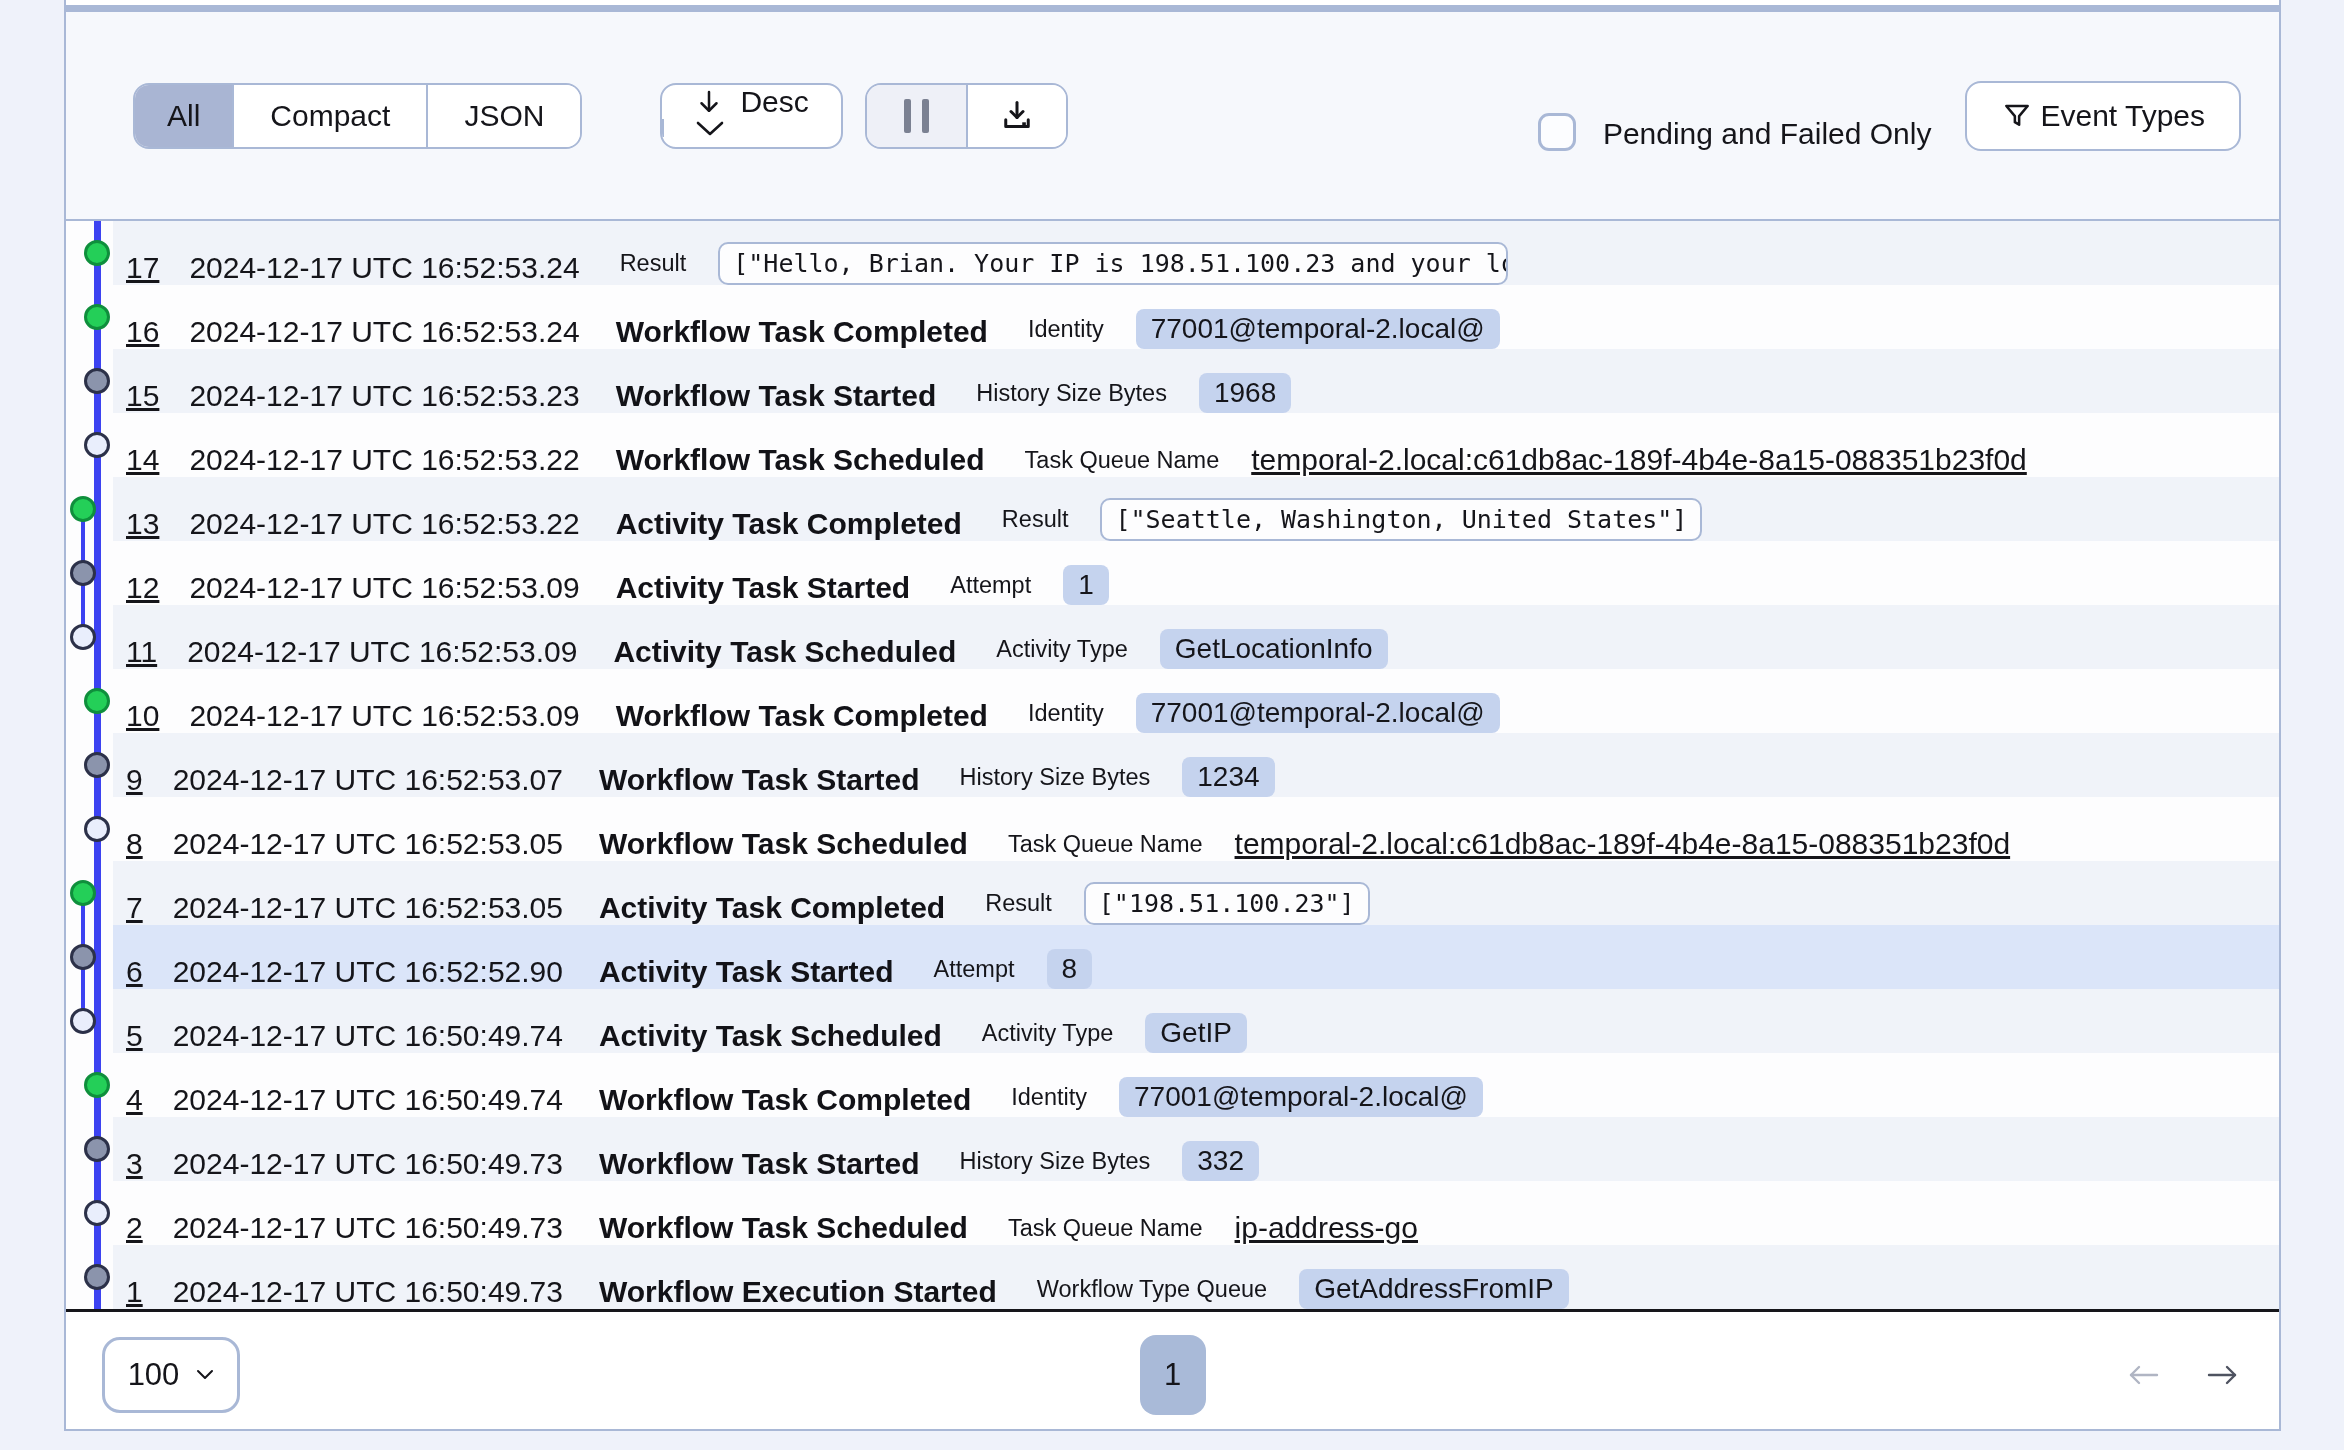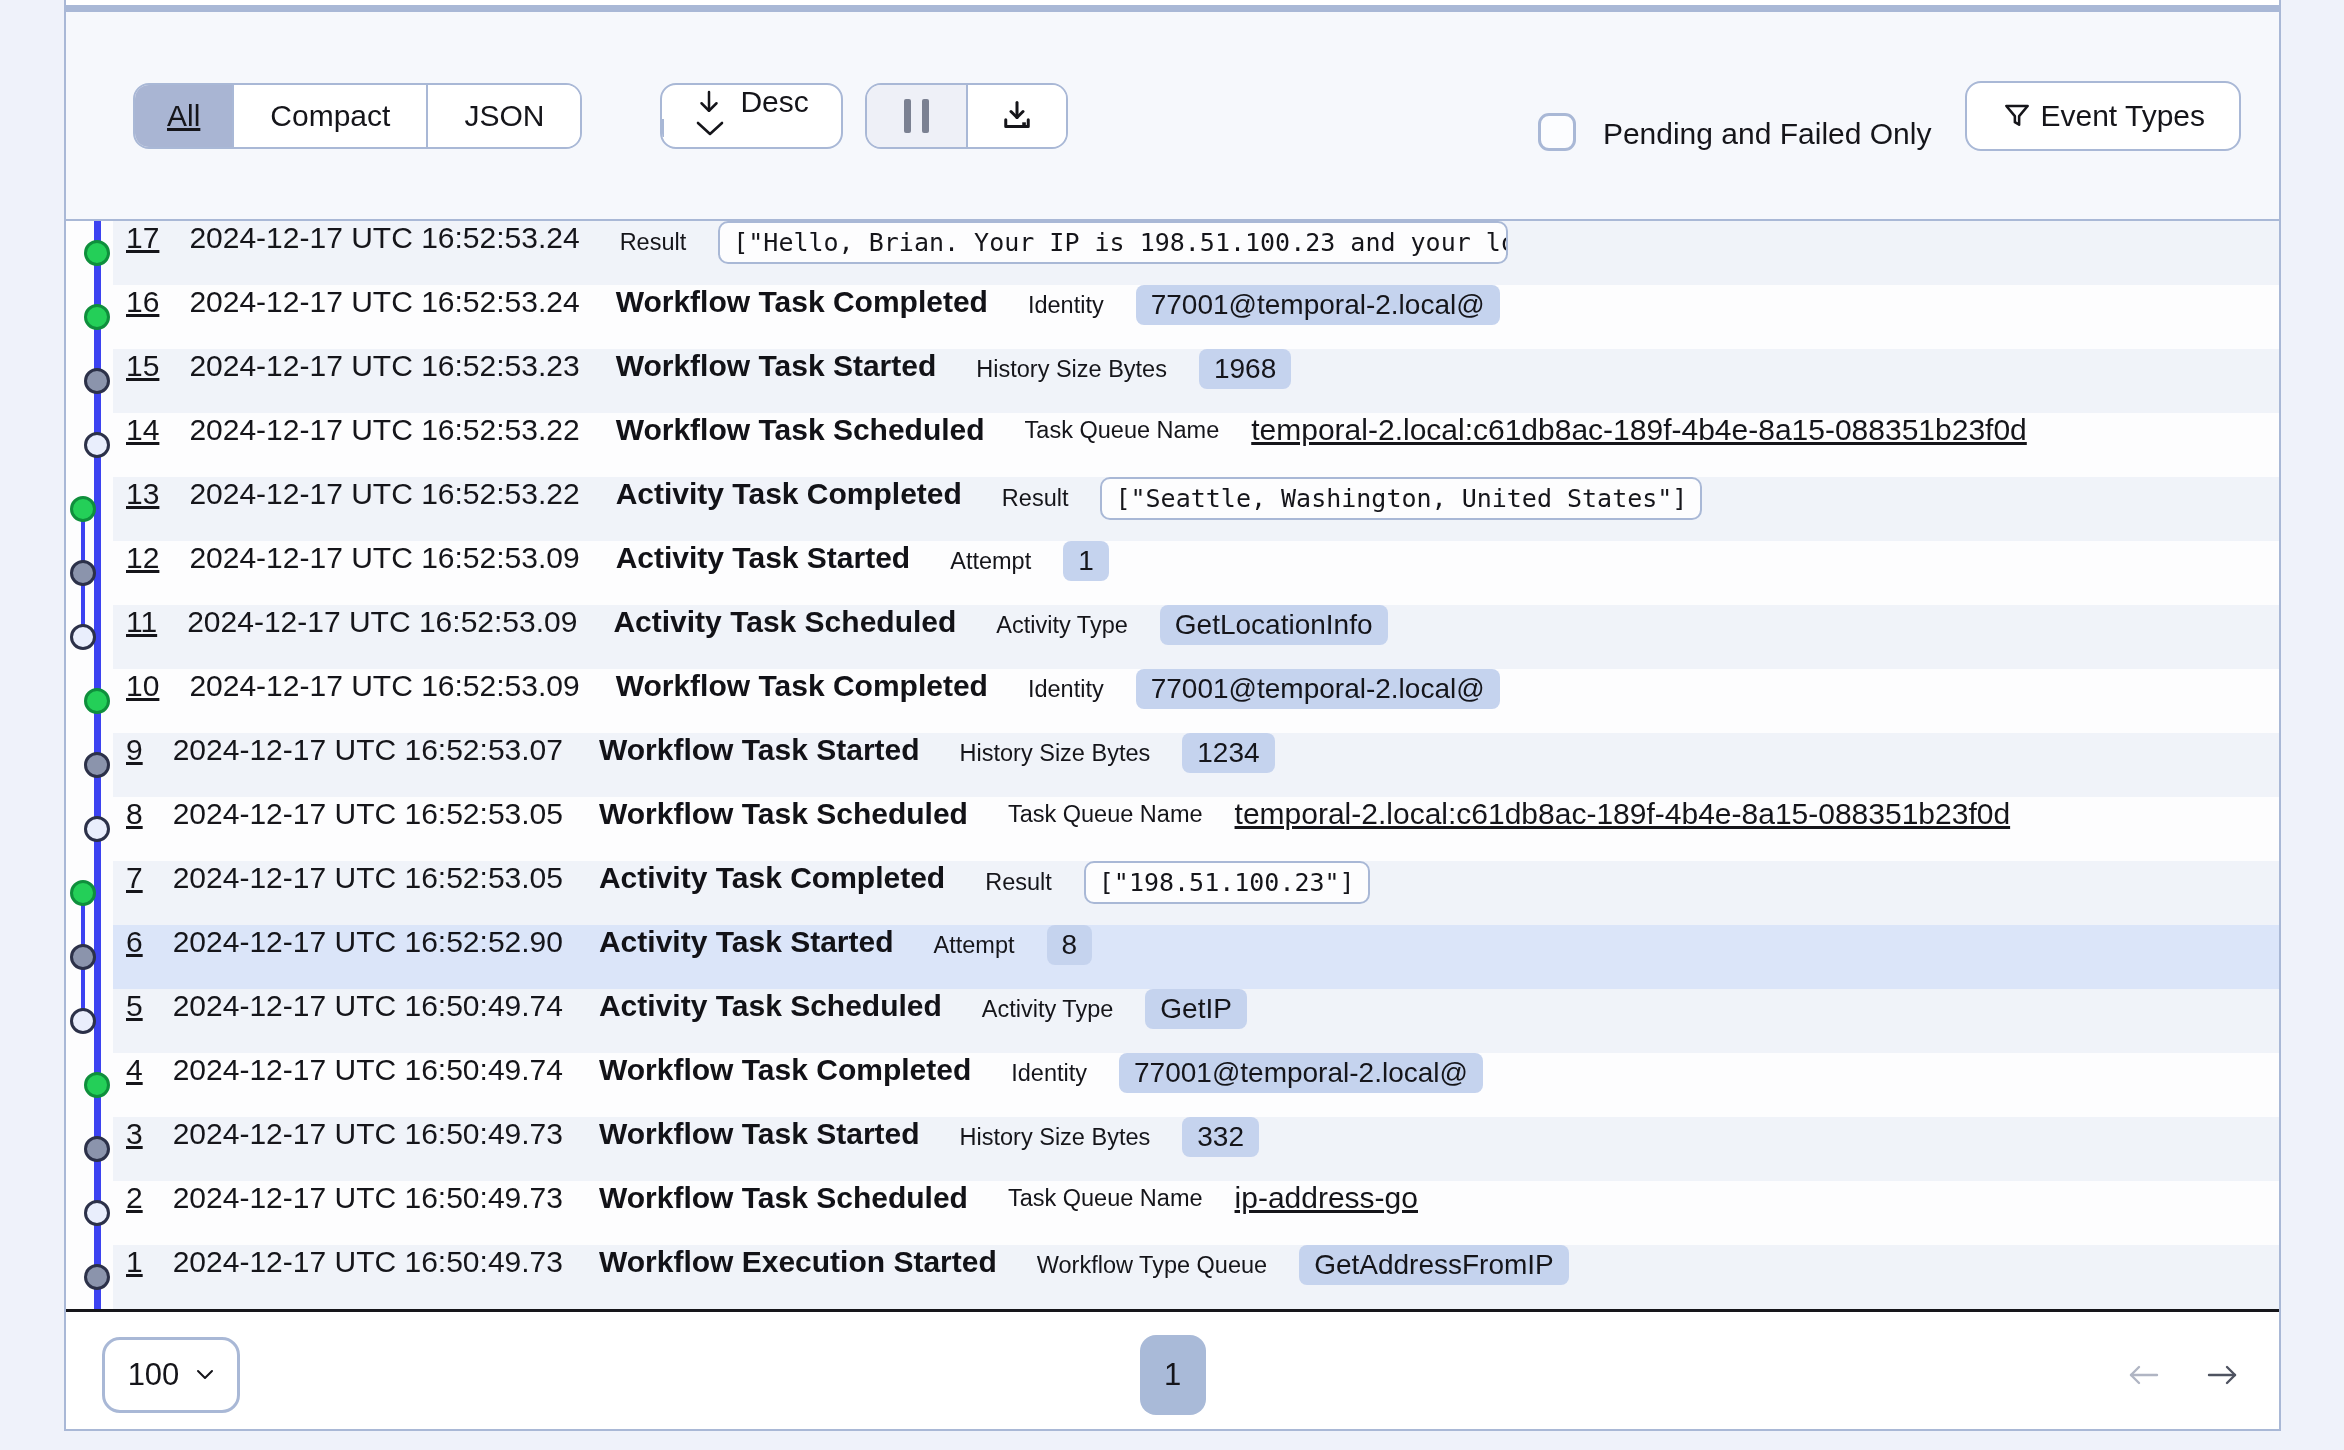--- a/index.html
+++ b/index.html
@@ -12,21 +12,21 @@
   .sliver { height:12px; background:#ffffff; border-bottom:7px solid #a9b8d6; }
 
   
   .toolbar { height:209px; background:#f6f8fc; border-bottom:2px solid #a9b8d6;
     display:flex; align-items:center; }
   .seg-group { display:flex; height:66px; border:2px solid #a9b8d6; border-radius:16px;
     overflow:hidden; background:#fff; margin-left:67px; }
   .seg { display:flex; align-items:center; justify-content:center; font-size:30px;
     padding:16px 36px; background:#fff; border-left:2px solid #a9b8d6; cursor:pointer; }
   .seg:first-child { border-left:0; padding:0 32px; }
-  .seg.active { background:#a9b5d3;text-decoration:underline; }
+  .seg.active { background:#a9b5d3; }
 
   .split-group { display:flex; height:66px; border:2px solid #a9b8d6; border-radius:16px;
     overflow:hidden; background:#fff; margin-left:78px;flex-direction:column; }
   .split-main { display:flex; align-items:center; gap:16px; padding:0 32px; font-size:30px; }
   .split-chev { width:94px; border-left:2px solid #a9b8d6; display:flex; align-items:center; justify-content:center; }
 
   .icon-group { display:flex; height:66px; border:2px solid #a9b8d6; border-radius:16px;
     overflow:hidden; margin-left:22px; }
   .ig-pause { width:99px; background:#eef0f7; display:flex; align-items:center; justify-content:center; gap:11px; }
   .ig-pause i { display:block; width:7px; height:34px; background:#7b8192; border-radius:2px; }
@@ -50,21 +50,21 @@
   .branchline.b-mid   { top:0; bottom:0; }
   .branchline.b-end   { top:0; height:32px; }
   .dot { position:absolute; top:50%; transform:translateY(-50%); width:26px; height:26px;
     border-radius:50%; z-index:2; }
   .dot.on-main   { left:18px; }
   .dot.on-branch { left:4px; }
   .dot.green  { background:#24cf58; border:3px solid #0f8f3c; }
   .dot.gray   { background:#8b94ac; border:3px solid #2c3149; }
   .dot.hollow { background:#e9eefc; border:3px solid #2c3149; }
 
-  .row-content { flex:1; display:flex; align-items:flex-start; padding-left:13px; padding-right:20px; min-width:0; }
+  .row-content { flex:1; display:flex; align-items:flex-end; padding-left:13px; padding-right:20px; min-width:0; }
   .row.shade    .row-content { background:#f0f3f9; }
   .row.selected .row-content { background:#dbe5f9; }
   .eid  { font-size:30px; color:#15151a; text-decoration:underline; font-weight:500; }
   .time { margin-left:30px; font-size:30px; white-space:nowrap; }
   .name { margin-left:36px; font-size:30px; font-weight:700; color:#121217; white-space:nowrap; }
   .detail { margin-left:40px; display:flex; align-items:center; gap:32px; min-width:0; }
   .dlabel { font-size:23.5px; white-space:nowrap; }
   .badge { font-size:28px; background:#c5d3ee; border-radius:8px; padding:4px 15px; white-space:nowrap; }
   .code { font-family:"DejaVu Sans Mono", monospace; font-size:25px; border:2.5px solid #a9b8d6;
     border-radius:10px; background:#fdfdfe; padding:5px 13px; white-space:nowrap; overflow:hidden; }

